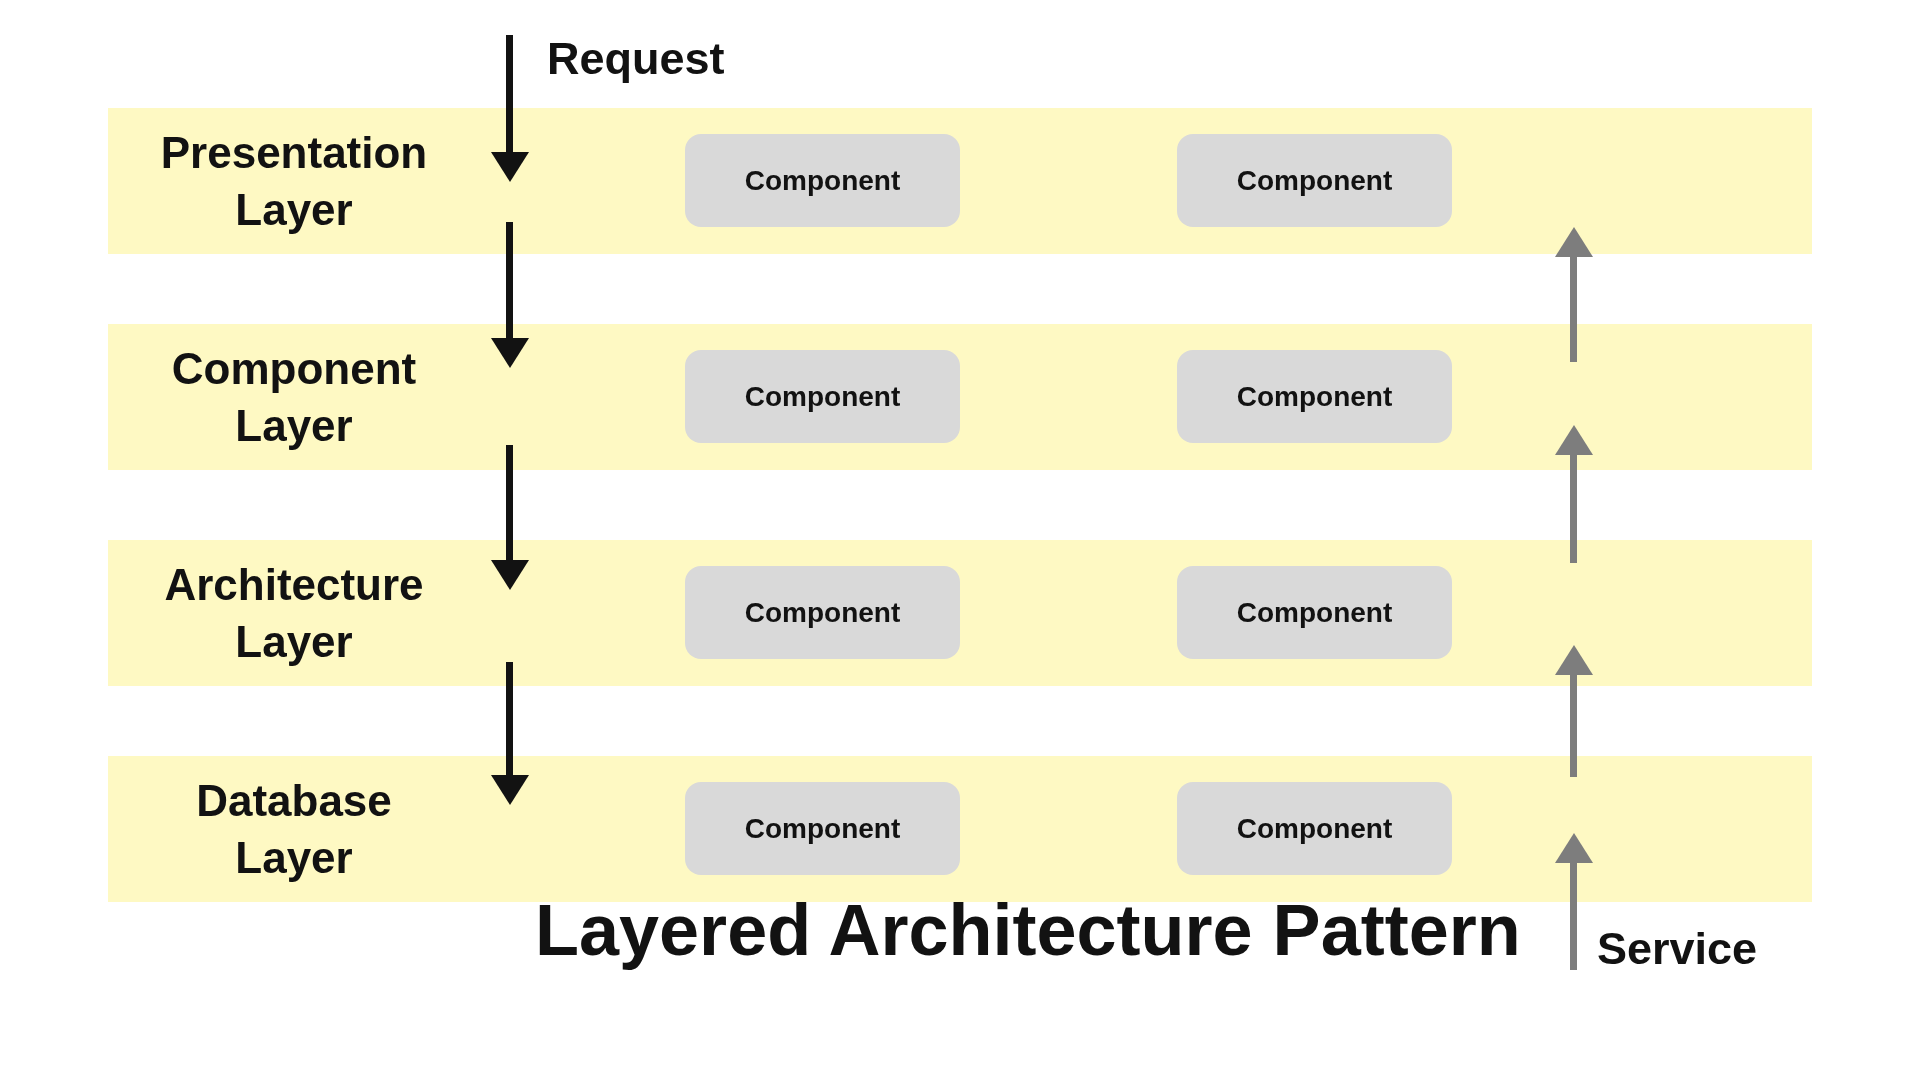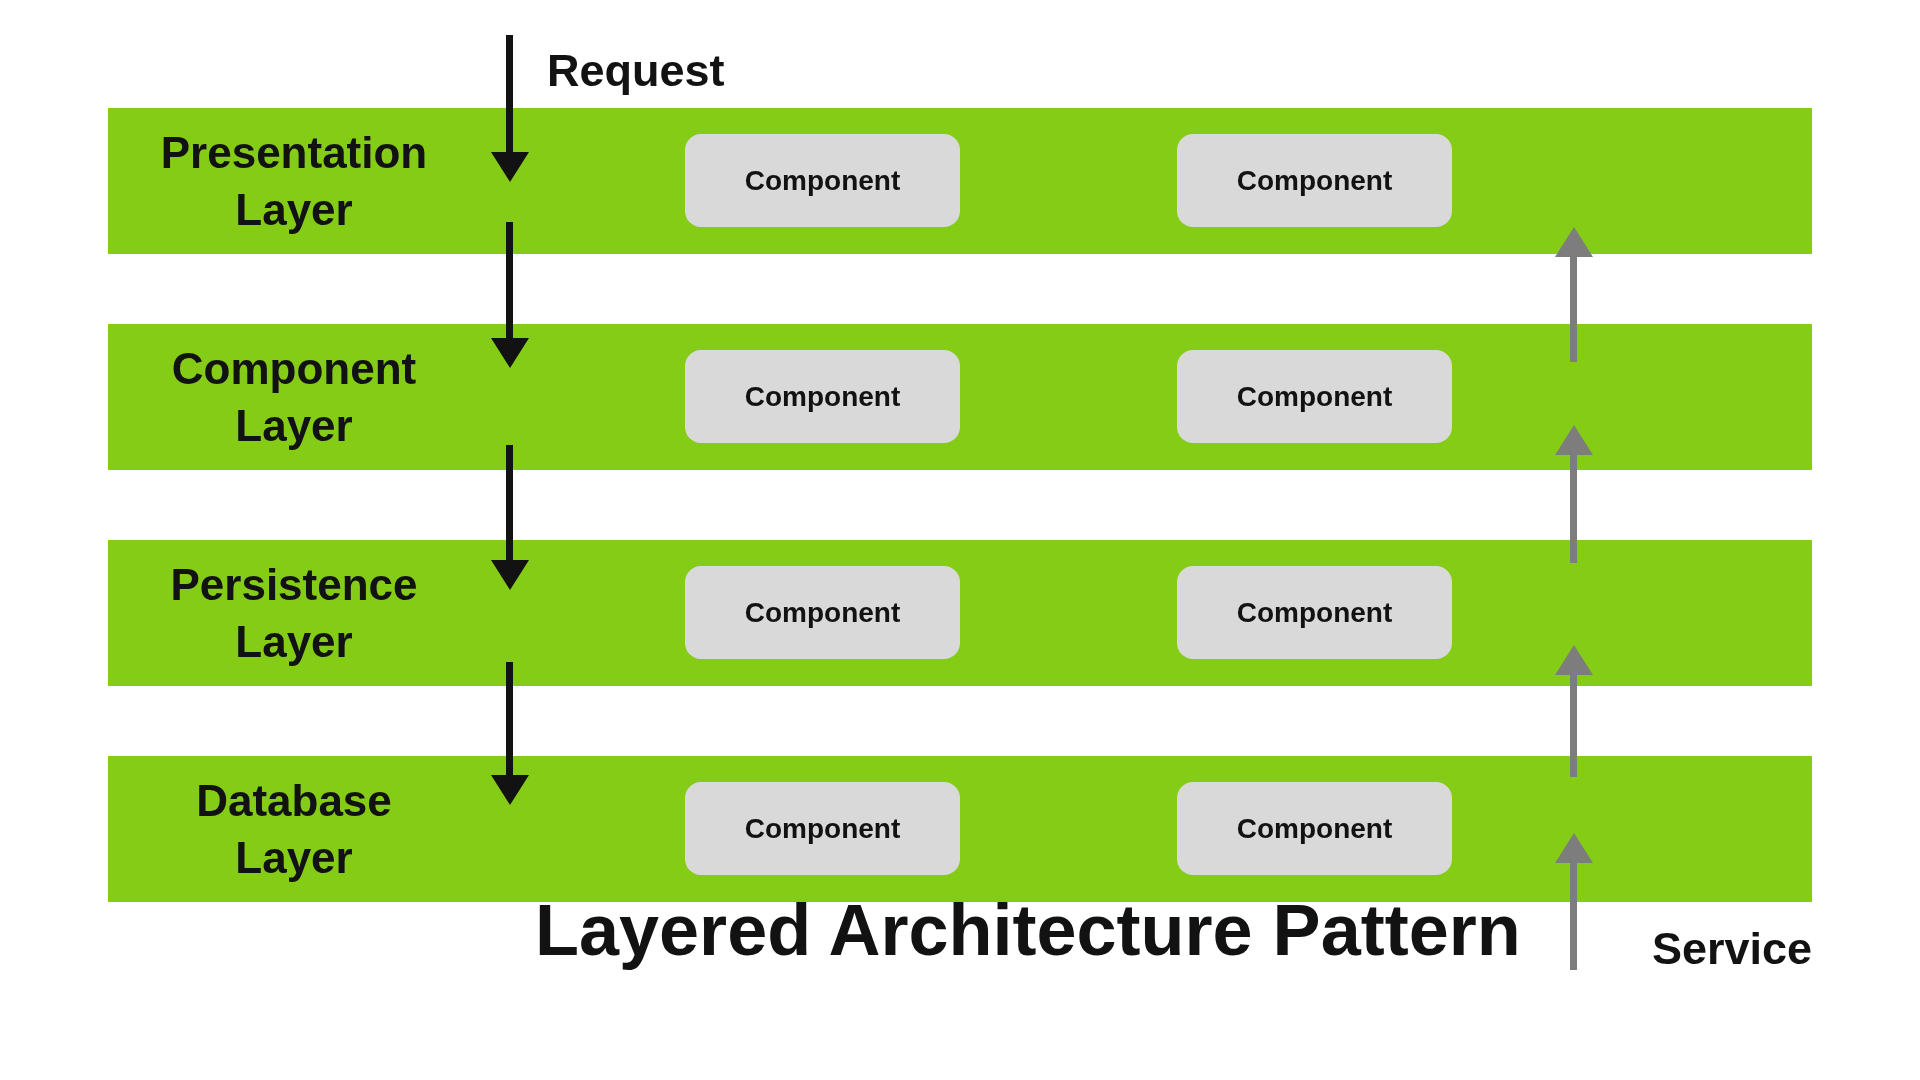--- a/index.html
+++ b/index.html
@@ -13,21 +13,21 @@
     font-family: "Liberation Sans", "DejaVu Sans", sans-serif;
     color: #121212;
   }
 
   
   .layer {
     position: absolute;
     left: 108px;
     width: 1704px;
     height: 146px;
-    background: #84cc16;
+    background: #fef9c3;
   }
   .layer-label {
     position: absolute;
     left: 16px;
     top: 50%;
     transform: translateY(-50%);
     width: 340px;
     text-align: center;
     font-size: 44px;
     line-height: 57px;
@@ -76,22 +76,22 @@
 
   
   .flow-label {
     position: absolute;
     font-weight: bold;
     font-size: 45px;
     line-height: 57px;
     color: #121212;
     white-space: nowrap;
   }
-  .flow-label.request { left: 547px; top: 42px; }
-  .flow-label.service { left: 1652px; top: 920px; }
+  .flow-label.request { left: 547px; top: 30px; }
+  .flow-label.service { left: 1597px; top: 920px; }
 
   .diagram-title {
     position: absolute;
     left: 535px;
     top: 890px;
     font-weight: bold;
     font-size: 72px;
     line-height: 80px;
     color: #121212;
     white-space: nowrap;
@@ -123,21 +123,21 @@
     <div class="component c1">
       <span>Component</span>
     </div>
     <div class="component c2">
       <span>Component</span>
     </div>
   </div>
 
   <div class="layer" style="top:540px">
     <div class="layer-label">
-      <div>Persistence</div>
+      <div>Architecture</div>
       <div>Layer</div>
     </div>
     <div class="component c1">
       <span>Component</span>
     </div>
     <div class="component c2">
       <span>Component</span>
     </div>
   </div>
 

